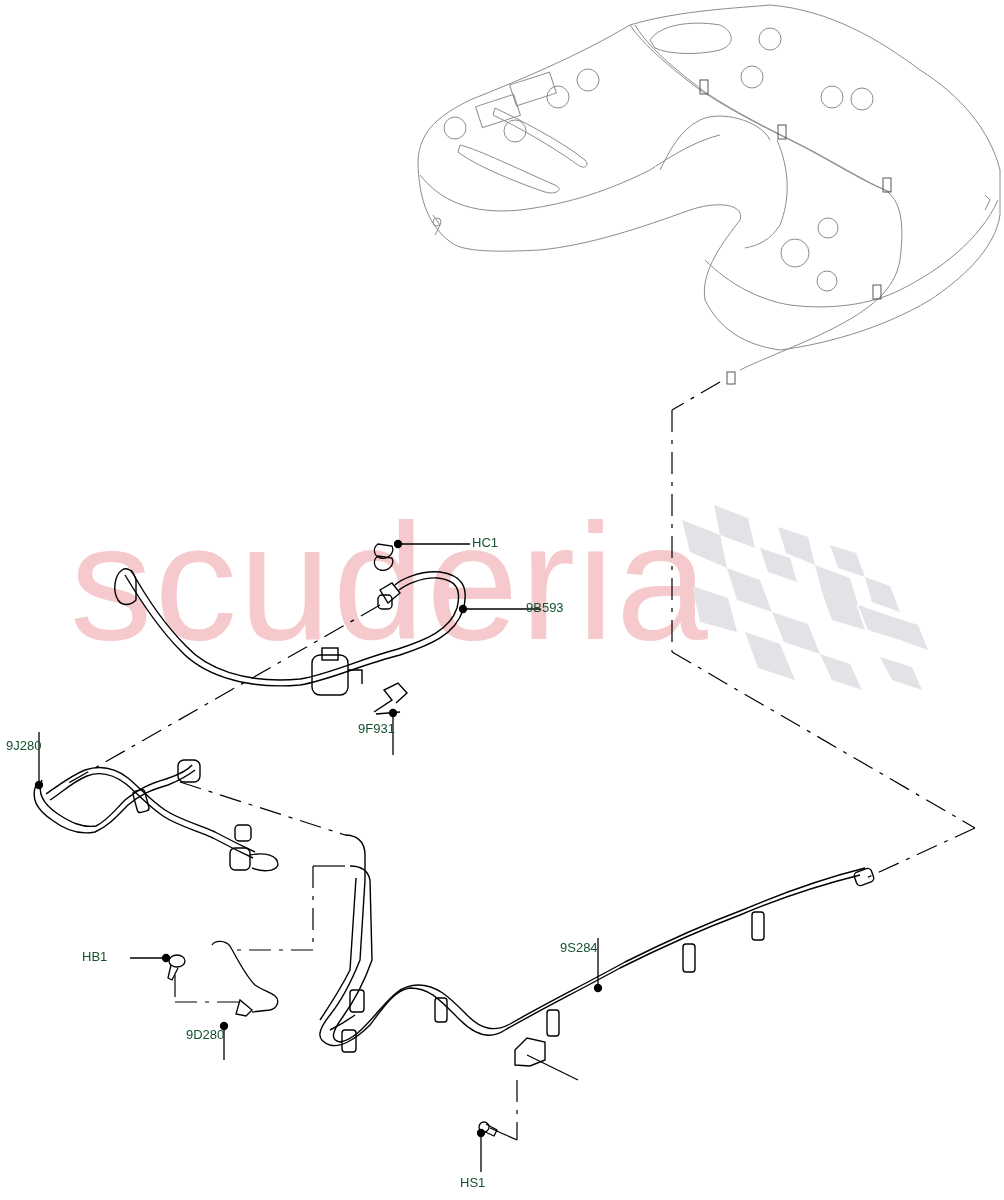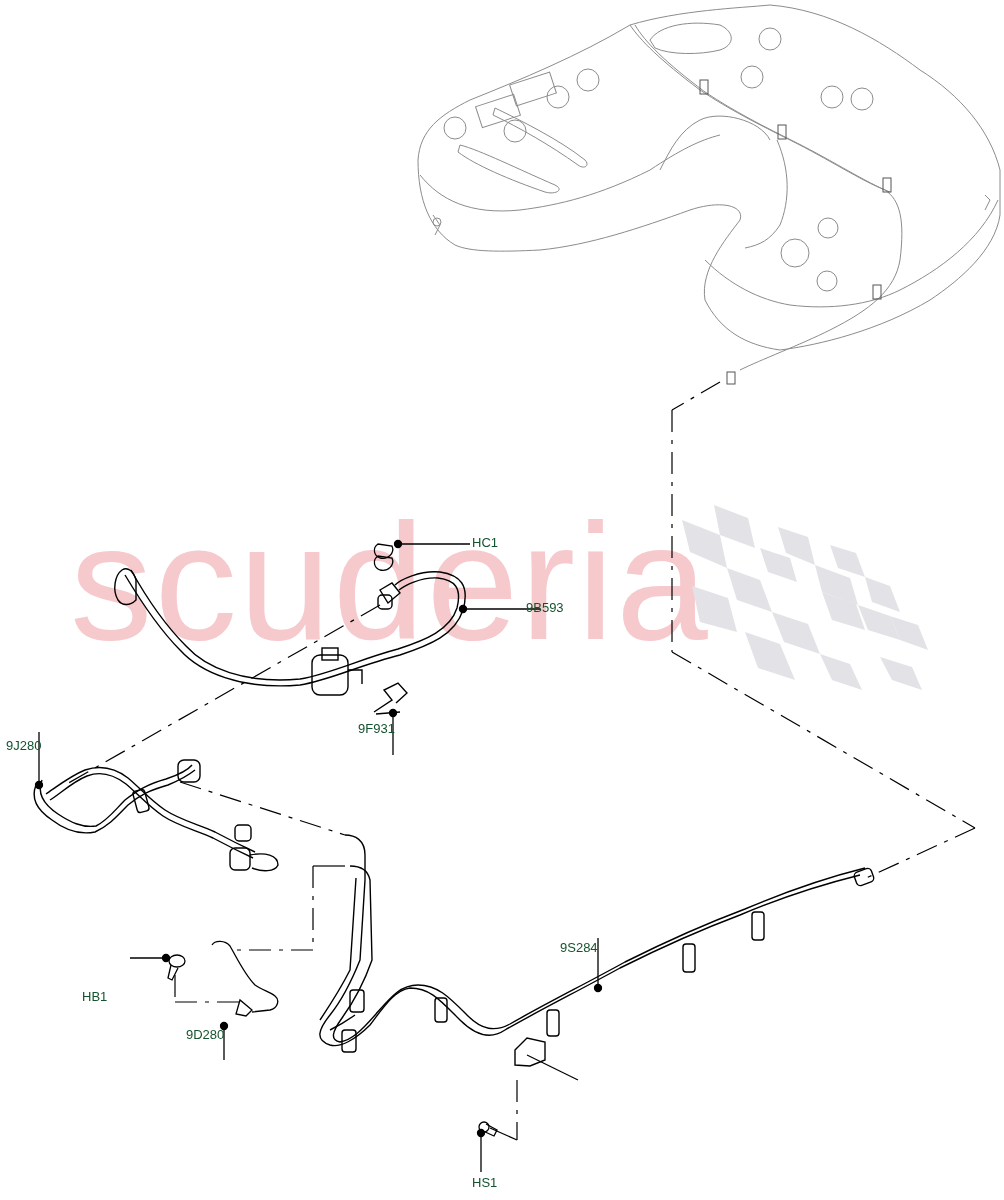--- a/index.html
+++ b/index.html
@@ -172,18 +172,18 @@
       <circle cx="598" cy="988" r="3.5"></circle>
       <line x1="481" y1="1133" x2="481" y2="1172"></line>
       <circle cx="481" cy="1133" r="3.5"></circle>
     </g>
   </svg>
 
   <div class="callout" style="left:472px; top:536px;">HC1</div>
   <div class="callout" style="left:526px; top:601px;">9B593</div>
   <div class="callout" style="left:6px; top:711px;margin-top:28px;">9J280</div>
   <div class="callout" style="left:358px; top:722px;">9F931</div>
-  <div class="callout" style="left:82px; top:990px;">HB1</div>
+  <div class="callout" style="left:82px; top:950px;">HB1</div>
   <div class="callout" style="left:186px; top:1028px;">9D280</div>
   <div class="callout" style="left:560px; top:941px;">9S284</div>
-  <div class="callout" style="left:472px; top:1176px;">HS1</div>
+  <div class="callout" style="left:460px; top:1176px;">HS1</div>
 
 </div>
 
 </body></html>

